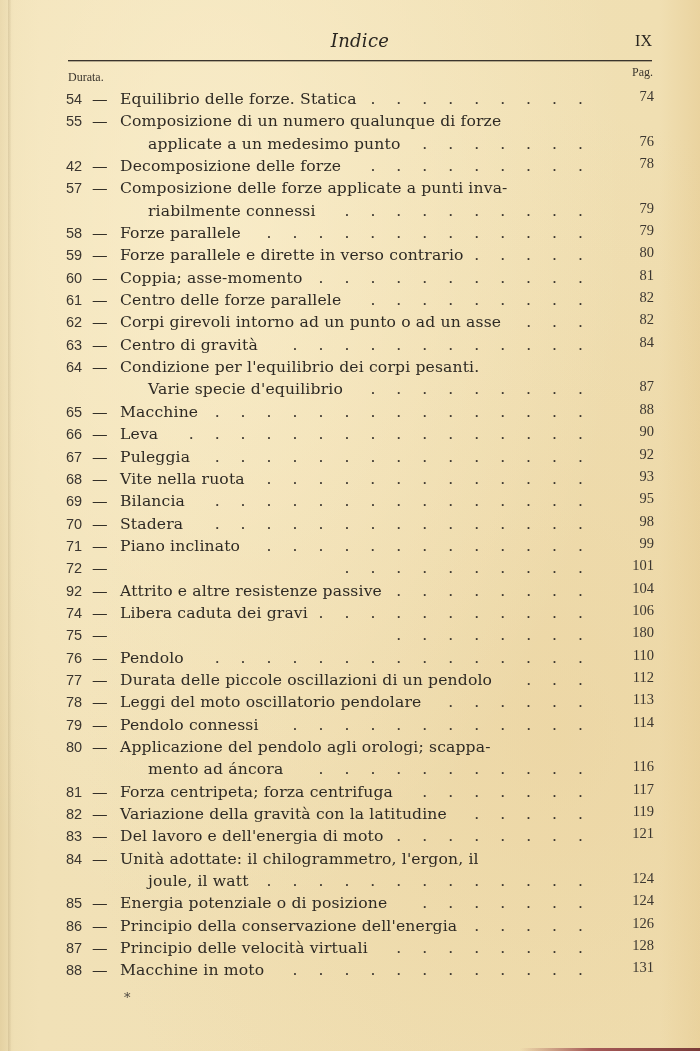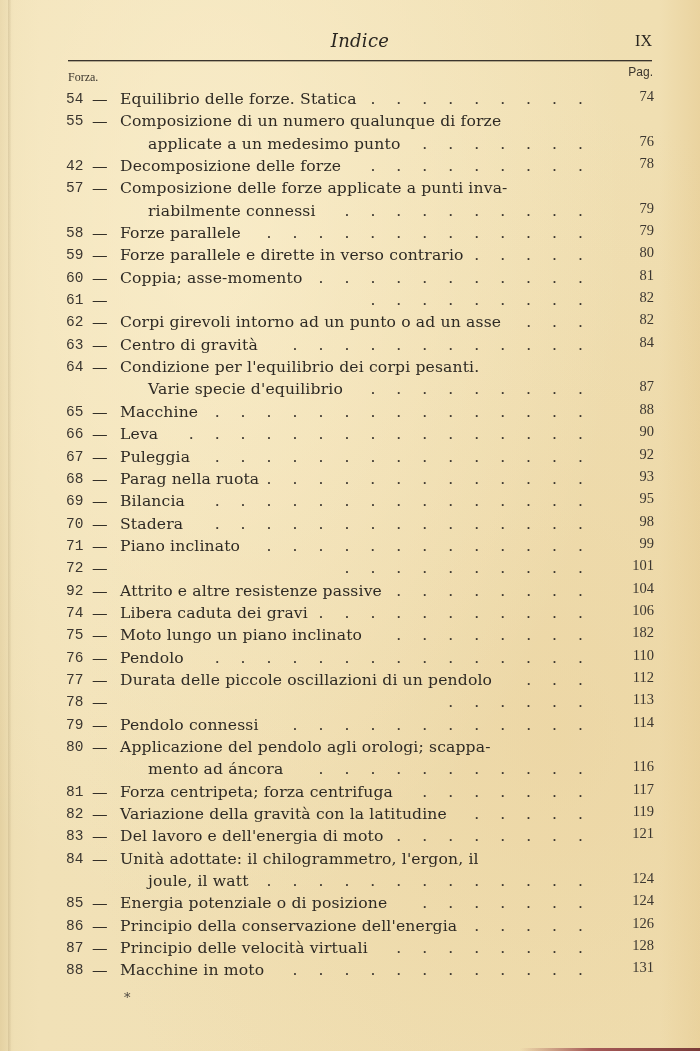--- a/index.html
+++ b/index.html
@@ -33,32 +33,32 @@
   .rule {
     position: absolute; top: 60px; left: 68px; width: 584px; height: 1px;
     background: #3a342c; box-shadow: 0 1px 0 rgba(58,52,44,0.35);
   }
   .col-head-left {
     position: absolute; top: 70px; left: 68px;
     font-family: "Liberation Serif", serif; font-size: 12px; color: #3a352d;
   }
   .col-head-right {
     position: absolute; top: 65px; left: 600px; width: 53px; text-align: right;
-    font-family: Liberation Sans, sans-serif; font-size: 12px; color: #3a352d;
+    font-family: Liberation Serif, serif; font-size: 12px; color: #3a352d;
   }
   .toc {
     position: absolute; top: 88px; left: 66px; width: 588px;
   }
   .line {
     position: relative; height: 22.35px; line-height: 22.35px;
     font-size: 15.6px; white-space: nowrap;
   }
   .num {
     position: absolute; left: 0; top: 0;
-    font-family: Liberation Mono, monospace; font-size: 14.5px; color: #3b3630; text-align: center;
+    font-family: Liberation Sans, sans-serif; font-size: 14.5px; color: #3b3630; text-align: center;
   }
   .dash { position: absolute; left: 26px; top: 0; color: #2e2a24; }
   .title { position: absolute; left: 54px; top: 0; letter-spacing: 0.15px; }
   .title.cont { left: 82px; }
   .dots {
     position: absolute; top: 0; right: 50px;
     letter-spacing: 0; color: #3b3630;
   }
   .page {
     position: absolute; right: 0; top: -3px;
@@ -72,21 +72,21 @@
 </head>
 <body>
 
 <div class="fold"></div>
 <div class="bottom-edge"></div>
 
 <div class="header-title">Indice</div>
 <div class="header-folio">IX</div>
 <div class="rule"></div>
 
-<div class="col-head-left">Forza.</div>
+<div class="col-head-left">Durata.</div>
 <div class="col-head-right">Pag.</div>
 
 <div class="toc" id="toc">
     <div class="line">
       <span class="num">54</span>
       <span class="dash">—</span>
       <span class="title">Equilibrio delle forze. Statica</span>
       <span class="dots" style="letter-spacing: 21px;">.........</span>
       <span class="page">74</span>
     </div>
@@ -134,20 +134,21 @@
     <div class="line">
       <span class="num">60</span>
       <span class="dash">—</span>
       <span class="title">Coppia; asse-momento</span>
       <span class="dots" style="letter-spacing: 21px;">...........</span>
       <span class="page">81</span>
     </div>
     <div class="line">
       <span class="num">61</span>
       <span class="dash">—</span>
+      <span class="title">Centro delle forze parallele</span>
       <span class="dots" style="letter-spacing: 21px;">.........</span>
       <span class="page">82</span>
     </div>
     <div class="line">
       <span class="num">62</span>
       <span class="dash">—</span>
       <span class="title">Corpi girevoli intorno ad un punto o ad un asse</span>
       <span class="dots" style="letter-spacing: 21px;">...</span>
       <span class="page">82</span>
     </div>
@@ -185,21 +186,21 @@
     <div class="line">
       <span class="num">67</span>
       <span class="dash">—</span>
       <span class="title">Puleggia</span>
       <span class="dots" style="letter-spacing: 21px;">...............</span>
       <span class="page">92</span>
     </div>
     <div class="line">
       <span class="num">68</span>
       <span class="dash">—</span>
-      <span class="title">Parag nella ruota</span>
+      <span class="title">Vite nella ruota</span>
       <span class="dots" style="letter-spacing: 21px;">.............</span>
       <span class="page">93</span>
     </div>
     <div class="line">
       <span class="num">69</span>
       <span class="dash">—</span>
       <span class="title">Bilancia</span>
       <span class="dots" style="letter-spacing: 21px;">...............</span>
       <span class="page">95</span>
     </div>
@@ -233,41 +234,41 @@
     <div class="line">
       <span class="num">74</span>
       <span class="dash">—</span>
       <span class="title">Libera caduta dei gravi</span>
       <span class="dots" style="letter-spacing: 21px;">...........</span>
       <span class="page">106</span>
     </div>
     <div class="line">
       <span class="num">75</span>
       <span class="dash">—</span>
-      <span class="title">Moto lungo un piano inclinato</span>
       <span class="dots" style="letter-spacing: 21px;">........</span>
-      <span class="page">182</span>
+      <span class="page">180</span>
     </div>
     <div class="line">
       <span class="num">76</span>
       <span class="dash">—</span>
       <span class="title">Pendolo</span>
       <span class="dots" style="letter-spacing: 21px;">...............</span>
       <span class="page">110</span>
     </div>
     <div class="line">
       <span class="num">77</span>
       <span class="dash">—</span>
       <span class="title">Durata delle piccole oscillazioni di un pendolo</span>
       <span class="dots" style="letter-spacing: 21px;">...</span>
       <span class="page">112</span>
     </div>
     <div class="line">
       <span class="num">78</span>
       <span class="dash">—</span>
+      <span class="title">Leggi del moto oscillatorio pendolare</span>
       <span class="dots" style="letter-spacing: 21px;">......</span>
       <span class="page">113</span>
     </div>
     <div class="line">
       <span class="num">79</span>
       <span class="dash">—</span>
       <span class="title">Pendolo connessi</span>
       <span class="dots" style="letter-spacing: 21px;">............</span>
       <span class="page">114</span>
     </div>

